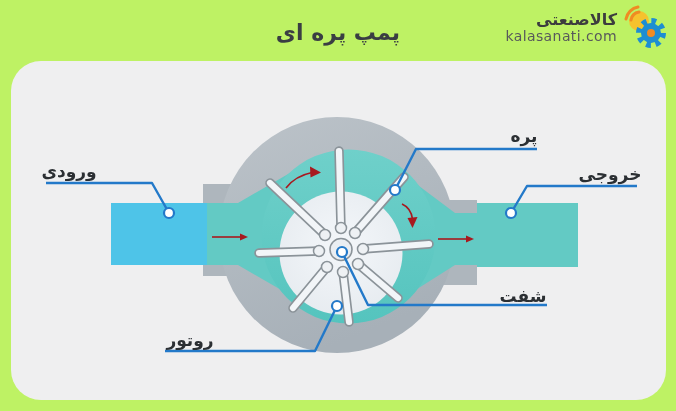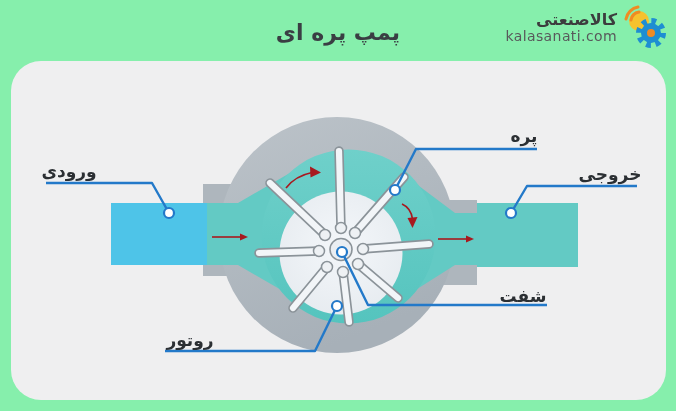--- a/index.html
+++ b/index.html
@@ -11,21 +11,21 @@
     --c-fluid-dark:#55c4be;
     --c-inlet:#4ec4e8;
     --c-rotor:#e9edf1;
     --c-leader:#2379c9;
     --c-arrow:#a8191f;
     --c-panel:#efeff0;
     --c-text:#2b2f33;
     --c-outline:#8b9399;
   }
   html,body{margin:0;padding:0;background:#ffffff;}
-  .stage{position:relative;width:676px;height:411px;background:#86efac;overflow:hidden;
+  .stage{position:relative;width:676px;height:411px;background:#bef264;overflow:hidden;
          font-family:"DejaVu Sans",sans-serif;}
 
   
   .page-title{position:absolute;top:20px;left:0;width:100%;text-align:center;
               font-size:22px;font-weight:700;color:#3a3e43;letter-spacing:0;}
   .logo{position:absolute;top:5px;right:8px;display:flex;align-items:center;gap:5px;}
   .logo-text{display:flex;flex-direction:column;align-items:flex-end;line-height:1.05;}
   .logo-brand{font-size:16px;font-weight:700;color:#3c3c3e;}
   .logo-domain{font-size:14px;color:#58595b;letter-spacing:.4px;}
 

